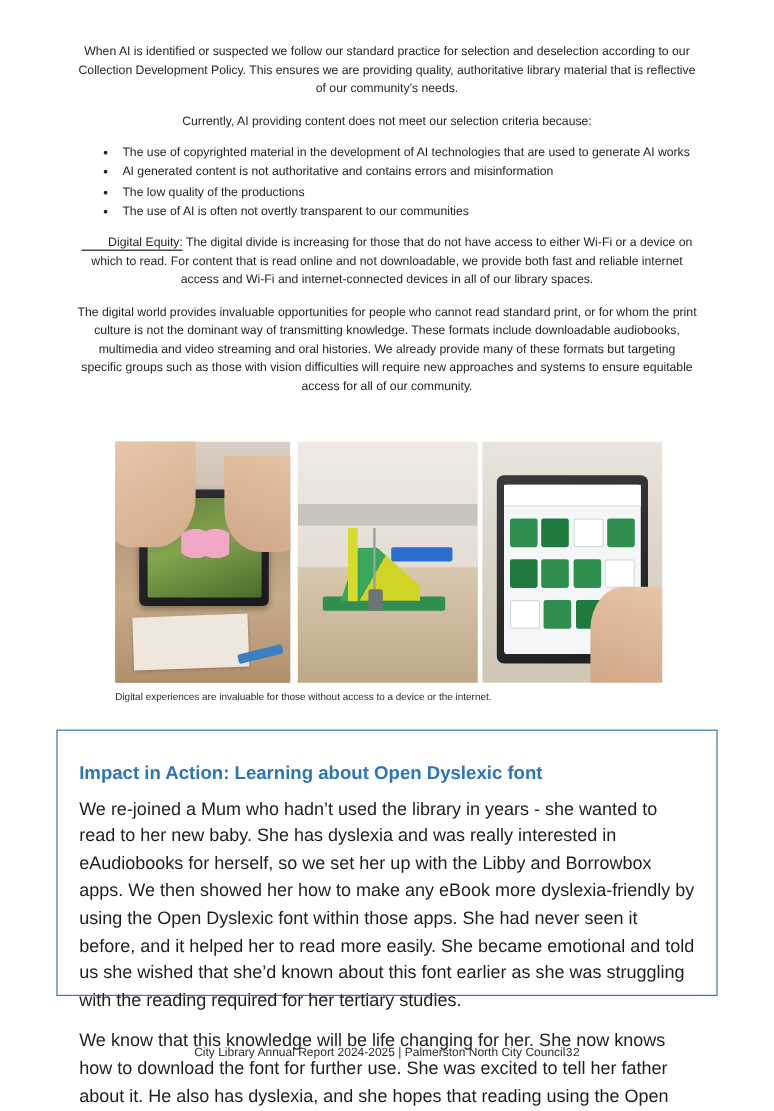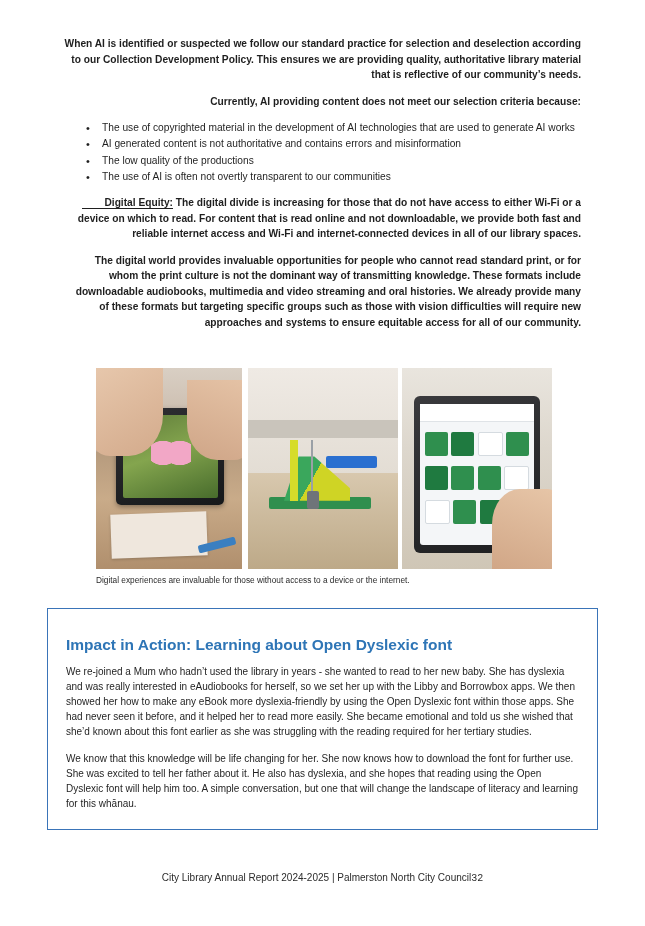--- a/index.html
+++ b/index.html
@@ -26,22 +26,21 @@
     position: absolute;
     left: 64px;
     top: 36px;
     width: 517px;
   }
   p.body-text {
     font-size: 10.2px;
     line-height: 1.52;
     margin: 0 0 11px 0;
     color: #1f1f1f;
-    text-align: right;
-    font-weight: bold;
+    text-align: center;
   }
   ul.bullets {
     margin: 0 0 11px 0;
     padding-left: 38px;
     list-style: none;
   }
   ul.bullets li {
     font-size: 10.2px;
     line-height: 1.5;
     color: #1f1f1f;
@@ -200,21 +199,21 @@
     padding: 13px 18px 0 18px;
   }
   .impact-title {
     color: #2e75b6;
     font-size: 15.5px;
     font-weight: bold;
     margin: 14px 0 9px 0;
     line-height: 1.2;
   }
   .impact-box p {
-    font-size: 10px;
+    font-size: 15px;
     line-height: 1.52;
     margin: 0 0 11px 0;
     color: #1f1f1f;
   }
 
   
   .footer {
     position: absolute;
     left: 64px;
     top: 872px;

